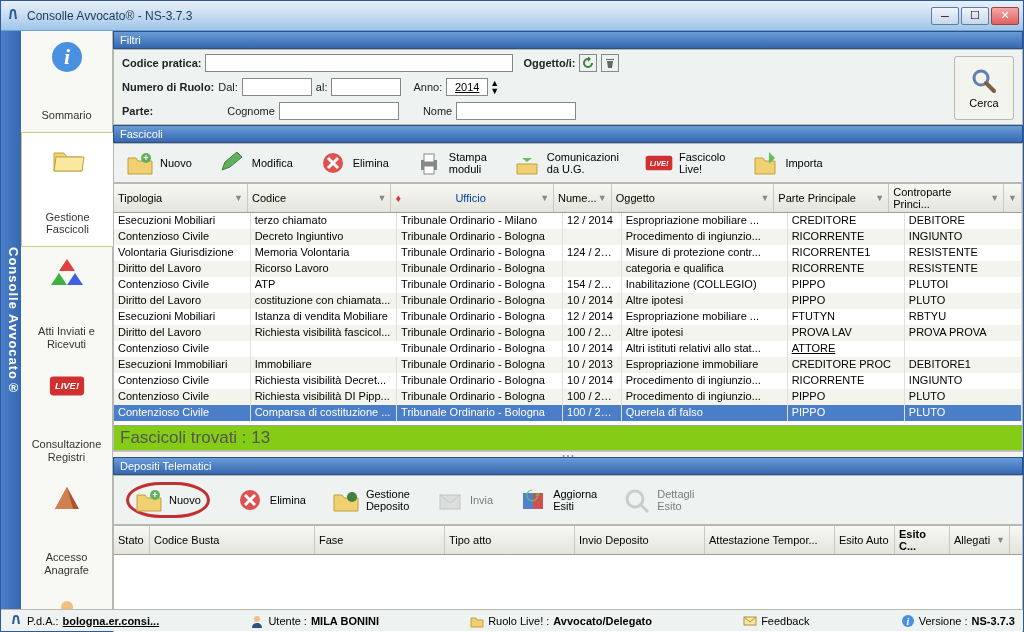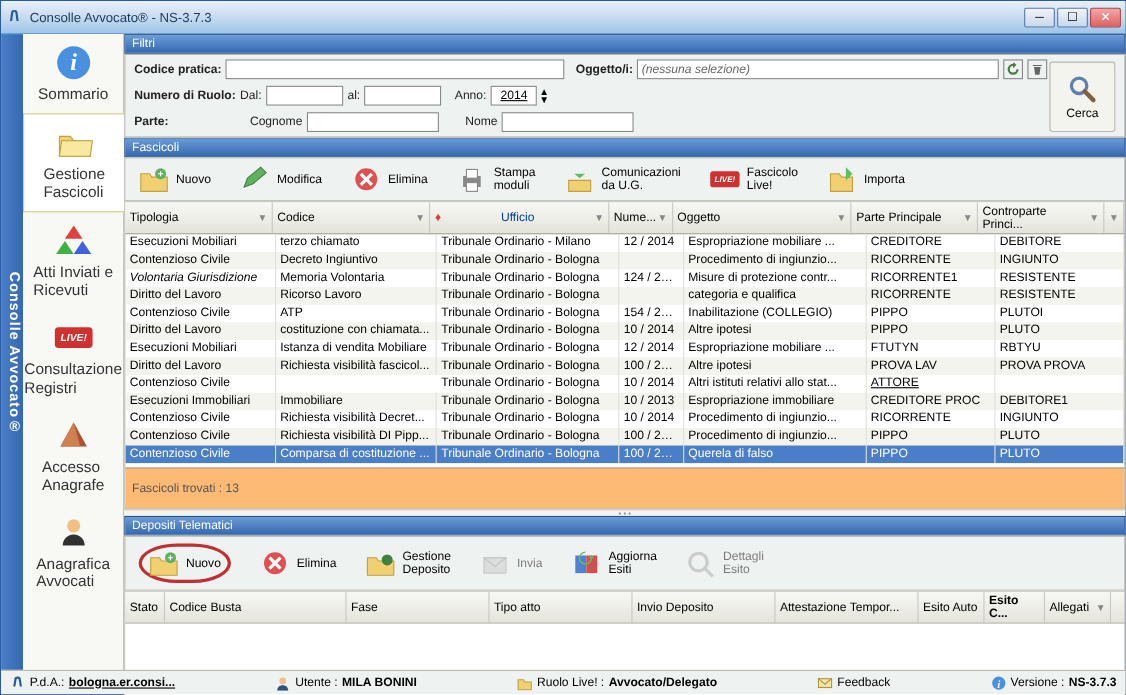--- a/index.html
+++ b/index.html
@@ -15,21 +15,21 @@
   .winbtn.close { background: linear-gradient(#f4a8a8,#e06060); color: #fff; border-color: #a04040; }
   
   .app-body { flex: 1; display: flex; min-height: 0; }
   
   .sidebar-blue { width: 20px; background: linear-gradient(to right,#4a7ec8,#3568b0); color: #fff; writing-mode: vertical-rl; text-orientation: mixed; text-align: center; font-size: 13px; font-weight: bold; letter-spacing: 1px; padding-top: 4px; }
   
   .leftnav { width: 92px; background: #f8f8f4; border-right: 1px solid #b8b8b0; display: flex; flex-direction: column; }
   .navitem { display: flex; flex-direction: column; align-items: center; padding: 8px 2px 10px; cursor: pointer; }
   .navitem.sel { background: #fff; border: 1px solid #d0c880; border-right: none; margin-right: -1px; }
   .navicon { width: 36px; height: 36px; margin-bottom: 2px; display: flex; align-items: center; justify-content: center; }
-  .navlabel { font-size: 14px; text-align: left; color: #333; line-height: 1.15; }
+  .navlabel { font-size: 11px; text-align: center; color: #333; line-height: 1.15; margin-top: 32px; }
   
   .main { flex: 1; display: flex; flex-direction: column; min-width: 0; }
   
   .section-hdr { background: linear-gradient(#6a9cd8,#3568b0); color: #fff; font-size: 11px; padding: 2px 6px; border: 1px solid #2a5288; }
   .filters { background: #eef2f0; border: 1px solid #b8b8b0; padding: 4px 8px; display: flex; flex-wrap: wrap; align-items: center; row-gap: 6px; position: relative; }
   .filters .row { width: 830px; display: flex; align-items: center; gap: 4px; }
   .filters label { font-size: 11px; color: #222; }
   .filters label.b { font-weight: bold; }
   .filters input[type=text] { border: 1px solid #888; height: 18px; padding: 0 3px; font-size: 11px; }
   .oggetto-field { flex: 1; height: 18px; border: 1px solid #888; background: #fff; display: flex; align-items: center; padding: 0 3px; color: #666; font-style: italic; }
@@ -47,21 +47,21 @@
   .grid-wrap { border: 1px solid #b8b8b0; background: #fff; }
   .grid-head { display: flex; background: linear-gradient(#f8f8f4,#e4e4dc); border-bottom: 1px solid #a0a090; }
   .gh { border-right: 1px solid #c8c8c0; padding: 2px 4px; font-size: 11px; display: flex; align-items: center; justify-content: space-between; position: relative; }
   .gh .filter-ic { color: #888; font-size: 9px; }
   .gh.sorted { color: #0040a0; }
   .grid-body { overflow-y: auto; height: 212px; }
   .grow { display: flex; font-size: 11px; height: 16px; align-items: stretch; }
   .grow:nth-child(even) { background: #f4f4ee; }
   .grow.sel { background: #4a7ec8; color: #fff; }
   .gc { border-right: 1px solid #e0e0d8; padding: 1px 4px; overflow: hidden; white-space: nowrap; text-overflow: ellipsis; }
-  .grid-foot { background: #fdba74; border-top: 1px solid #a0a090; padding: 12px 6px; font-size: 11px; color: #555; }
+  .grid-foot { background: #84cc16; border-top: 1px solid #a0a090; padding: 2px 6px; font-size: 17px; color: #555; }
   
   .splitter { height: 6px; background: #f4f4ee; border-top: 1px solid #c8c8c0; text-align: center; font-size: 7px; color: #888; cursor: row-resize; }
   
   .depgrid-head { display: flex; background: linear-gradient(#f8f8f4,#e4e4dc); border-bottom: 1px solid #a0a090; }
   .depgrid-body { height: 78px; background: #fff; }
   
   .nuovo-highlight { border: 3px solid #c03030; border-radius: 50% / 60%; padding: 2px 6px; }
   
   .statusbar { height: 22px; background: #eef2f0; border-top: 1px solid #b8b8b0; display: flex; align-items: center; padding: 0 8px; font-size: 11px; gap: 6px; }
   .statusbar .sseg { display: flex; align-items: center; gap: 4px; }
@@ -151,21 +151,20 @@
       </div>
     </div>
 
     <div class="main">
       <div class="section-hdr">Filtri</div>
       <div class="filters">
         <div class="row">
           <label class="b">Codice pratica:</label>
           <input type="text" style="width: 308px;" value="">
           <label class="b" style="margin-left:6px">Oggetto/i:</label>
-          <div class="oggetto-field">(nessuna selezione)</div>
           <div class="small-icon-btn">
               <svg width="12" height="12" viewBox="0 0 12 12">
                 <path fill="#408040" d="M6 1a5 5 0 1 0 5 5h-2a3 3 0 1 1-3-3v2l3-3-3-3z"></path>
               </svg>
             </div>
           <div class="small-icon-btn">
               <svg width="12" height="12" viewBox="0 0 12 12">
                 <path fill="#666" d="M3 4h6l-1 7H4zM2 2h8v1H2z"></path>
               </svg>
             </div>
@@ -318,21 +317,21 @@
             <div class="grow">
               <div class="gc" style="width: 140px;">Contenzioso Civile</div>
               <div class="gc" style="width: 150px;">Decreto Ingiuntivo</div>
               <div class="gc" style="width: 170px;">Tribunale Ordinario - Bologna</div>
               <div class="gc" style="width: 60px;"></div>
               <div class="gc" style="width: 170px;">Procedimento di ingiunzio...</div>
               <div class="gc" style="width: 120px;">RICORRENTE</div>
               <div class="gc" style="width: 120px;">INGIUNTO</div>
             </div>
             <div class="grow">
-              <div class="gc" style="width: 140px; font-style: italic;">Volontaria Giurisdizione</div>
+              <div class="gc" style="width: 140px;">Volontaria Giurisdizione</div>
               <div class="gc" style="width: 150px;">Memoria Volontaria</div>
               <div class="gc" style="width: 170px;">Tribunale Ordinario - Bologna</div>
               <div class="gc" style="width: 60px;">124 / 2014</div>
               <div class="gc" style="width: 170px;">Misure di protezione contr...</div>
               <div class="gc" style="width: 120px;">RICORRENTE1</div>
               <div class="gc" style="width: 120px;">RESISTENTE</div>
             </div>
             <div class="grow">
               <div class="gc" style="width: 140px;">Diritto del Lavoro</div>
               <div class="gc" style="width: 150px;">Ricorso Lavoro</div>

